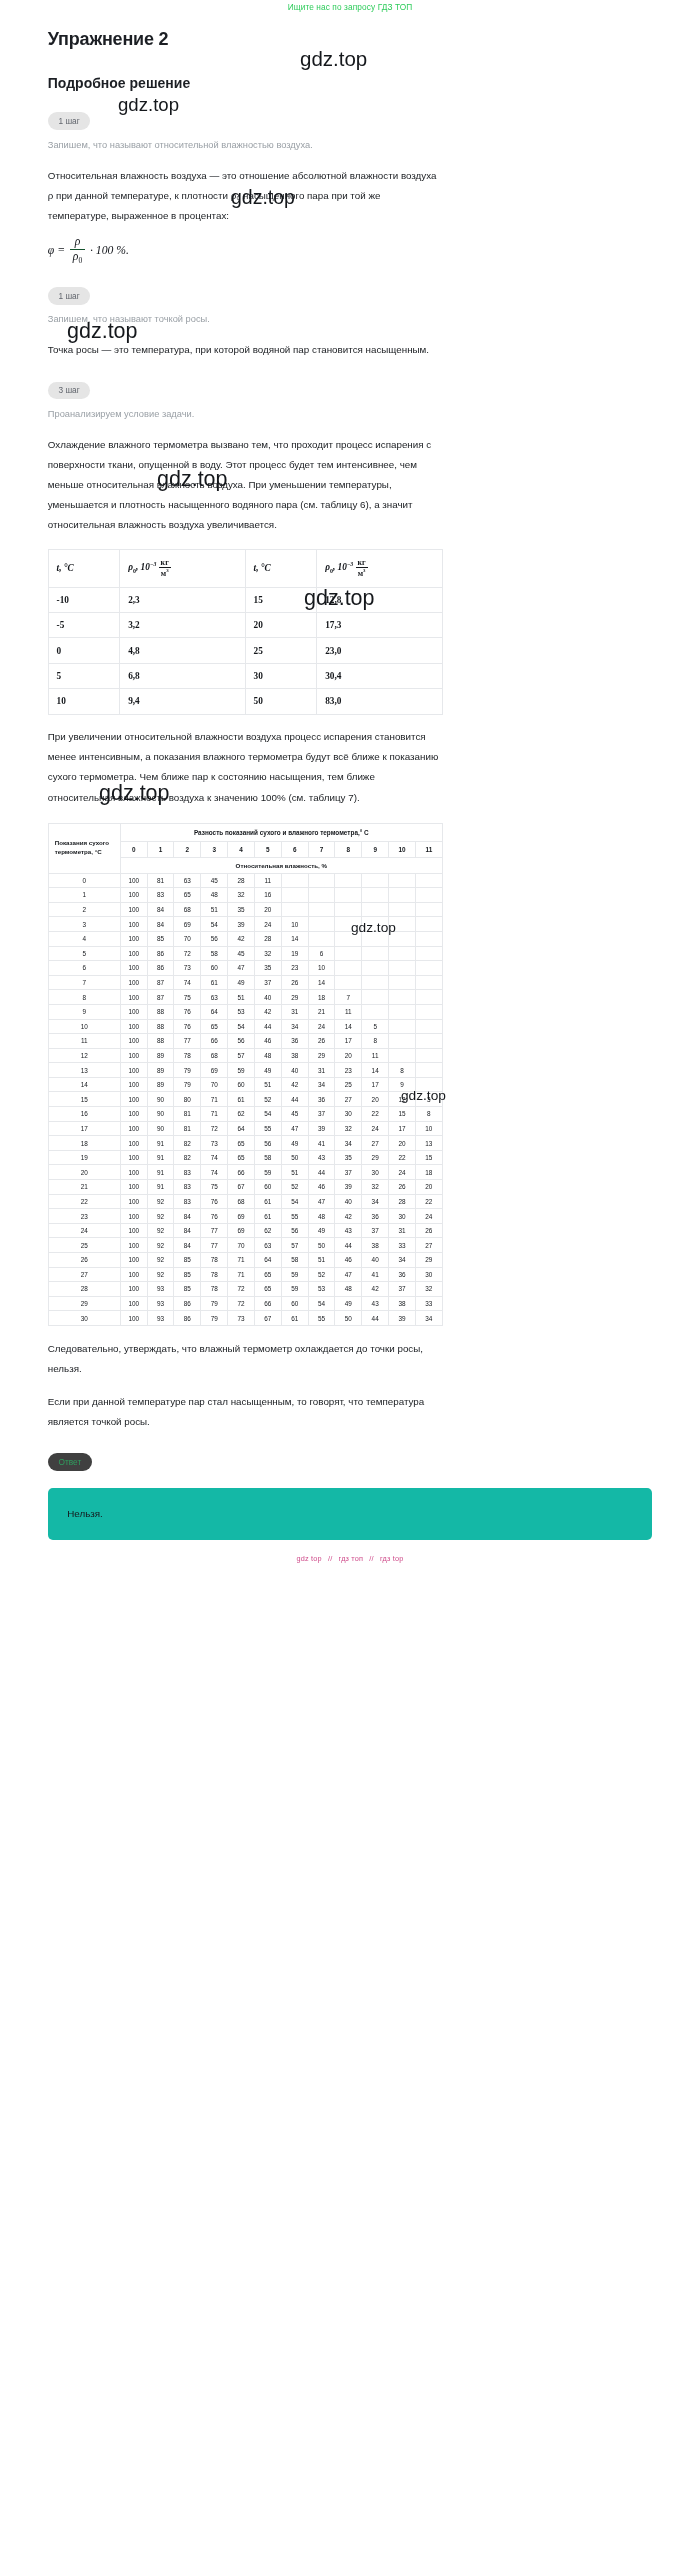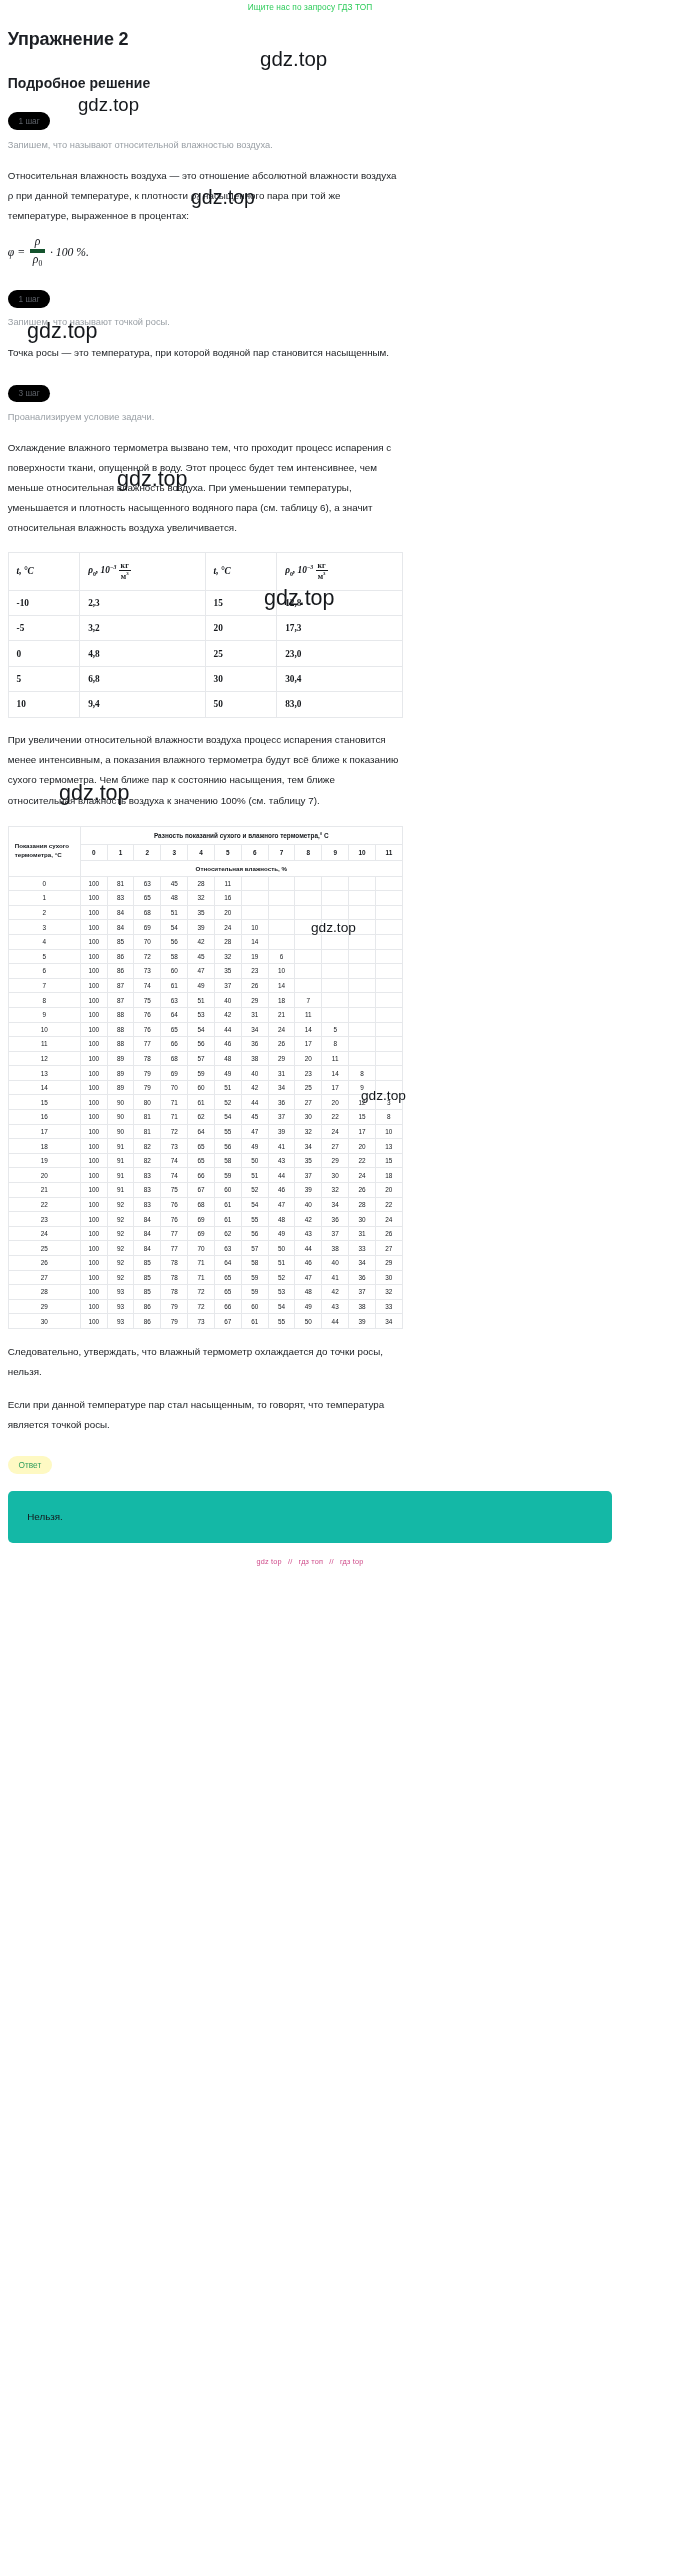--- a/index.html
+++ b/index.html
@@ -4,21 +4,21 @@
 <style>
   * { box-sizing: border-box; }
   html, body { margin: 0; padding: 0; }
   body {
     width: 684px;
     background: #ffffff;
     font-family: "Liberation Sans", "DejaVu Sans", sans-serif;
     color: #1a1a1a;
     -webkit-font-smoothing: antialiased;
   }
-  .page { position: relative; width: 620px; padding: 0 0 0 0; }
+  .page { position: relative; width: 620px; padding: 0 0 0 0; margin-left: 40px; }
 
   
   .promo-bar {
     text-align: center;
     font-size: 8.3px;
     color: #2ecc5b;
     padding: 2px 0 3.9px 0;
     letter-spacing: 0.1px;
   }
 
@@ -33,29 +33,29 @@
   .sol-title {
     font-size: 14px;
     font-weight: bold;
     color: #1c1f24;
     margin: 25.4px 0 0 7.8px;
   }
 
   
   .step-chip {
     display: inline-block;
-    background: #000000;
+    background: #e5e5e5;
     color: #60646c;
     border-radius: 10.7px;
     font-size: 8.3px;
     padding: 3.9px 10.7px 3.9px 10.7px;
     margin: 21.5px 0 0 7.8px;
   }
   .step-chip.answer {
-    background: #fef9c3;
+    background: #404040;
     color: #2f9e5e;
   }
 
   
   .muted {
     color: #9aa0a6;
     font-size: 9.3px;
     margin: 8.8px 0 0 7.8px;
     line-height: 1.5;
   }
@@ -84,21 +84,21 @@
   }
   .frac {
     display: inline-flex;
     flex-direction: column;
     align-items: center;
     vertical-align: middle;
     margin: 0 2px;
     line-height: 1.05;
   }
   .frac .num { padding: 0 2.9px 1px 2.9px; }
-  .frac .den { border-top: 4px solid #14532d; padding: 1px 2.9px 0 2.9px; }
+  .frac .den { border-top: 1px solid #14532d; padding: 1px 2.9px 0 2.9px; }
   sub { font-size: .65em; font-style: normal; }
   sup { font-size: .62em; }
 
   
   .wm {
     position: absolute;
     font-family: "Liberation Sans", "DejaVu Sans", sans-serif;
     color: #15181c;
     font-weight: normal;
     pointer-events: none;

